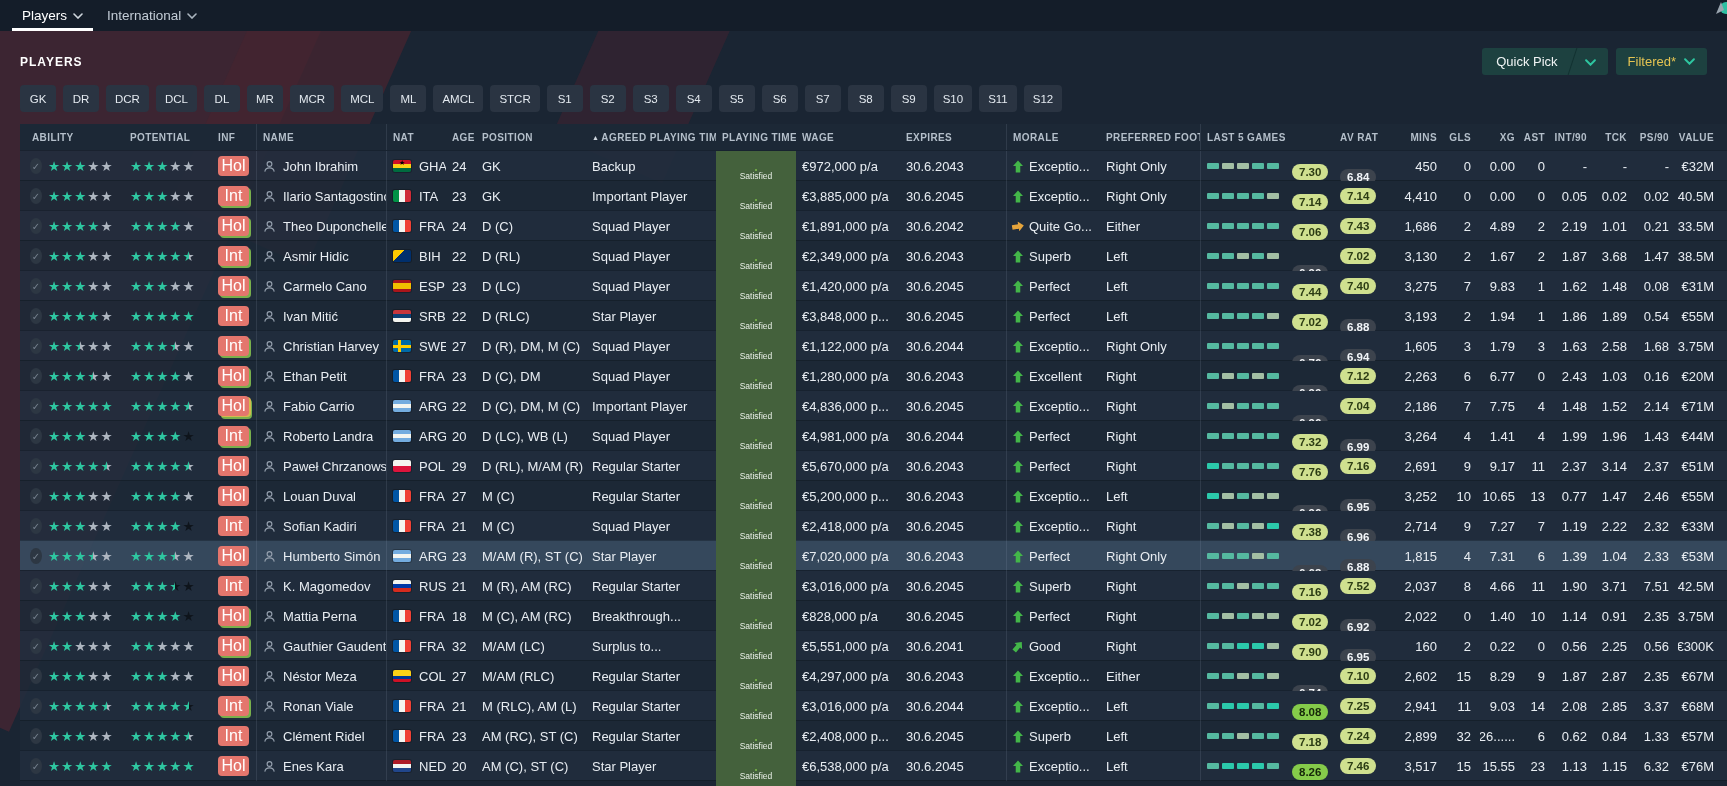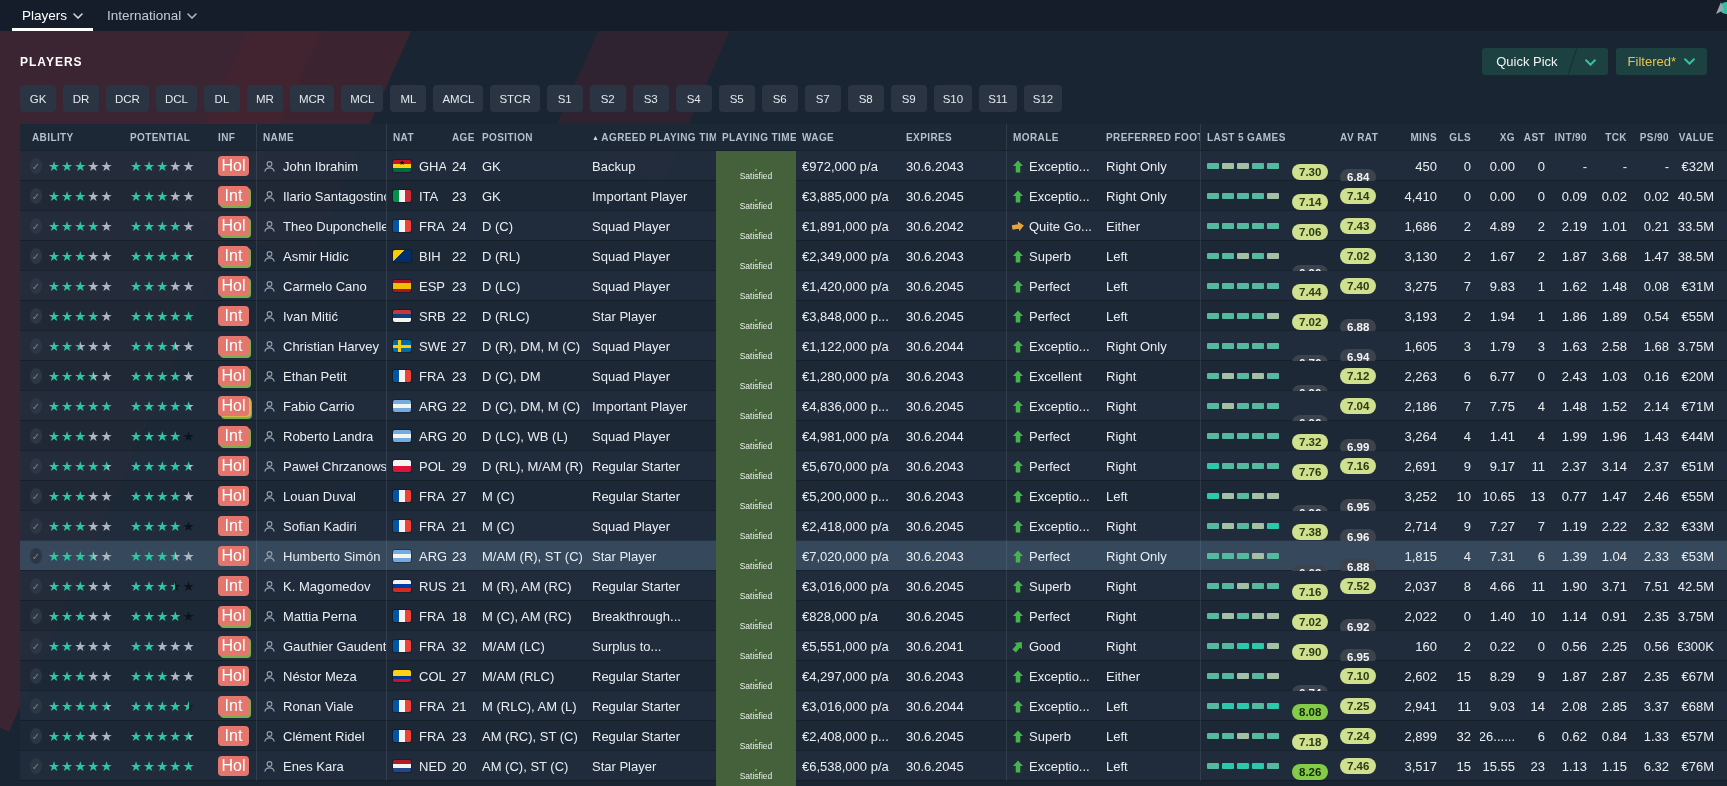--- a/index.html
+++ b/index.html
@@ -395,21 +395,21 @@
           <div class="cell right">
             <span>0</span>
           </div>
           <div class="cell right">
             <span>0.00</span>
           </div>
           <div class="cell right">
             <span>0</span>
           </div>
           <div class="cell right">
-            <span>0.09</span>
+            <span>0.05</span>
           </div>
           <div class="cell right">
             <span>0.02</span>
           </div>
           <div class="cell right">
             <span>0.02</span>
           </div>
           <div class="cell right">
             <span>€40.5M</span>
           </div>

